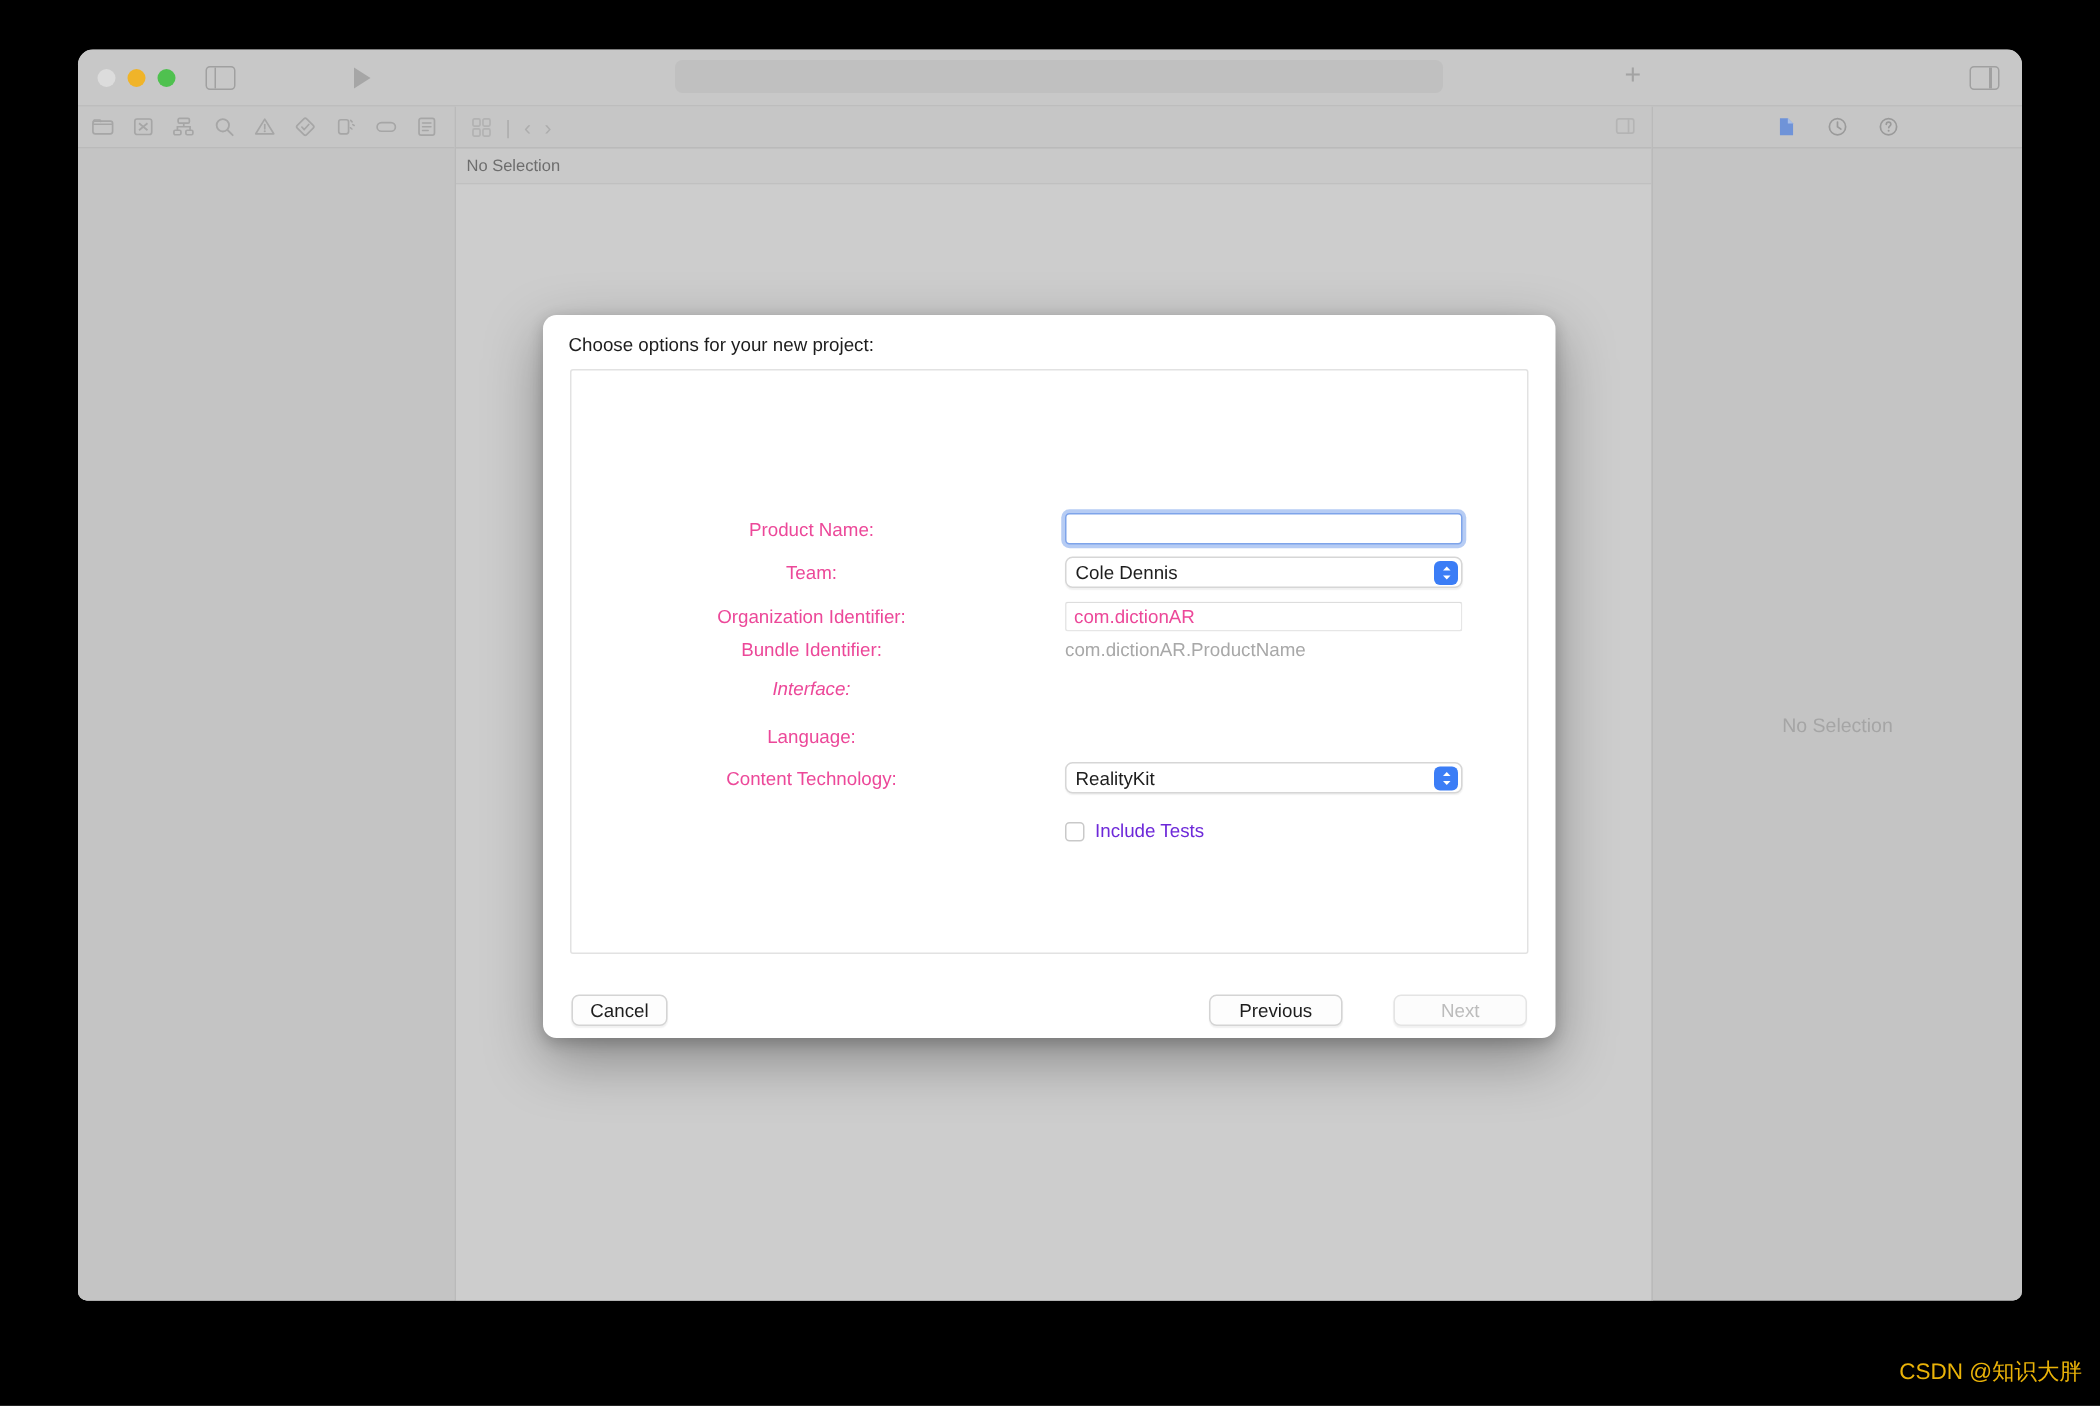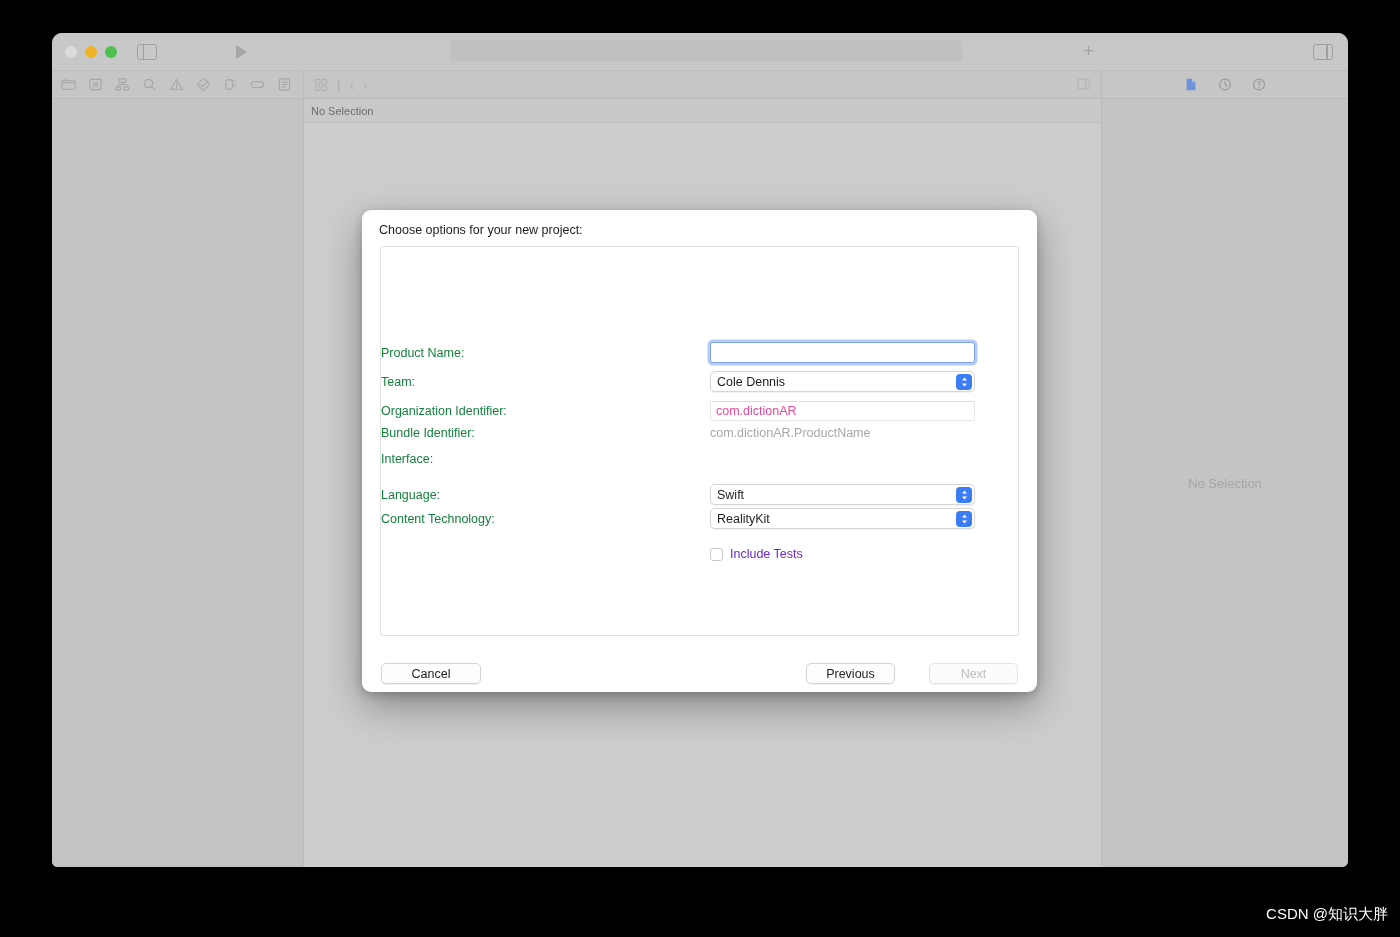--- a/index.html
+++ b/index.html
@@ -237,23 +237,23 @@
   }
   .row {
     display: flex;
     align-items: center;
     position: absolute;
     left: 0;
     width: 100%;
   }
   .row .label {
     width: 329px;
-    text-align: left;
-    font-size: 12.5px;
-    color: #15803d;
+    text-align: center;
+    font-size: 12.5px;
+    color: #ec4899;
     padding-right: 9px;
     box-sizing: border-box;
     white-space: nowrap;
   }
 
   
   .textfield-focus {
     width: 265px;
     height: 21px;
     background: #ffffff;
@@ -344,31 +344,31 @@
     background: #fdfdfd;
     border: 1px solid #d4d4d4;
     border-radius: 5px;
     box-shadow: 0 1px 1px rgba(0,0,0,.06);
     font-size: 12.5px;
     color: #1d1d1d;
     font-family: "Liberation Sans", sans-serif;
     padding: 0;
     cursor: default;
   }
-  .btn.cancel   { left: 19px;  top: 16px; width: 100px; }
+  .btn.cancel   { left: 19px;  top: 16px; width: 64px; }
   .btn.previous { left: 444px; top: 16px; width: 89px; }
   .btn.next     { left: 567px; top: 16px; width: 89px; color: #bcbcbc; background:#fcfcfc; border-color:#e4e4e4; }
 
   
   #watermark {
     position: absolute;
     right: 12px;
     bottom: 13px;
     font-size: 15px;
-    color: #ffffff;
+    color: #eab308;
     font-family: "Liberation Sans", sans-serif;
     text-align: center;
   }
 </style>
 </head>
 <body>
 
 <div id="screen">
 
   <div id="xcode-window">
@@ -512,35 +512,26 @@
         <div class="row" style="top:154px;">
           <div class="label">Organization Identifier:</div>
           <input class="textfield" type="text" value="com.dictionAR" style="">
         </div>
 
         <div class="row" style="top:179px;">
           <div class="label">Bundle Identifier:</div>
           <div class="static-value">com.dictionAR.ProductName</div>
         </div>
 
-        <div class="row" style="top:205px;">
+        <div class="row" style="top:205px;font-style:italic;">
           <div class="label">Interface:</div>
         </div>
 
         <div class="row" style="top:237px;">
           <div class="label">Language:</div>
-          <div class="popup">
-            <span class="pv">Swift</span>
-            <span class="stepper">
-              <svg width="9" height="12" viewBox="0 0 9 12">
-                <path d="M4.5 1.6L7 4.4H2z" fill="#ffffff"></path>
-                <path d="M4.5 10.4L2 7.6h5z" fill="#ffffff"></path>
-              </svg>
-            </span>
-          </div>
         </div>
 
         <div class="row" style="top:261px;">
           <div class="label">Content Technology:</div>
           <div class="popup">
             <span class="pv">RealityKit</span>
             <span class="stepper">
               <svg width="9" height="12" viewBox="0 0 9 12">
                 <path d="M4.5 1.6L7 4.4H2z" fill="#ffffff"></path>
                 <path d="M4.5 10.4L2 7.6h5z" fill="#ffffff"></path>

